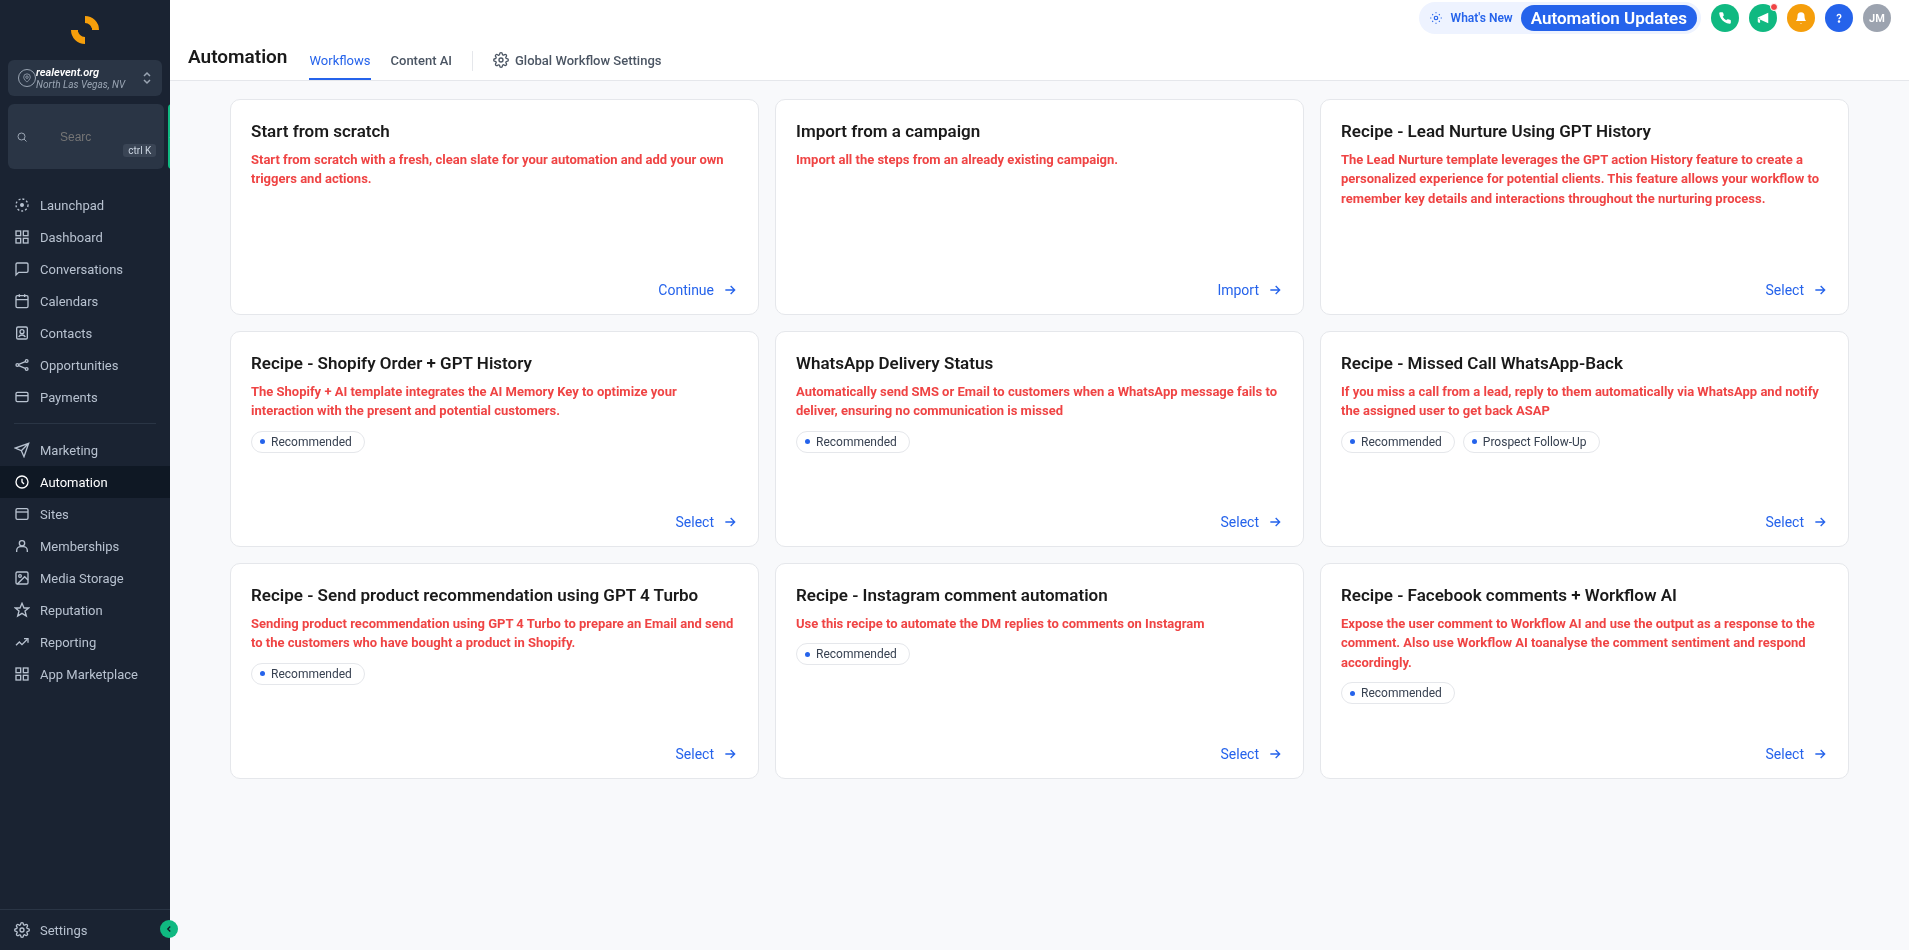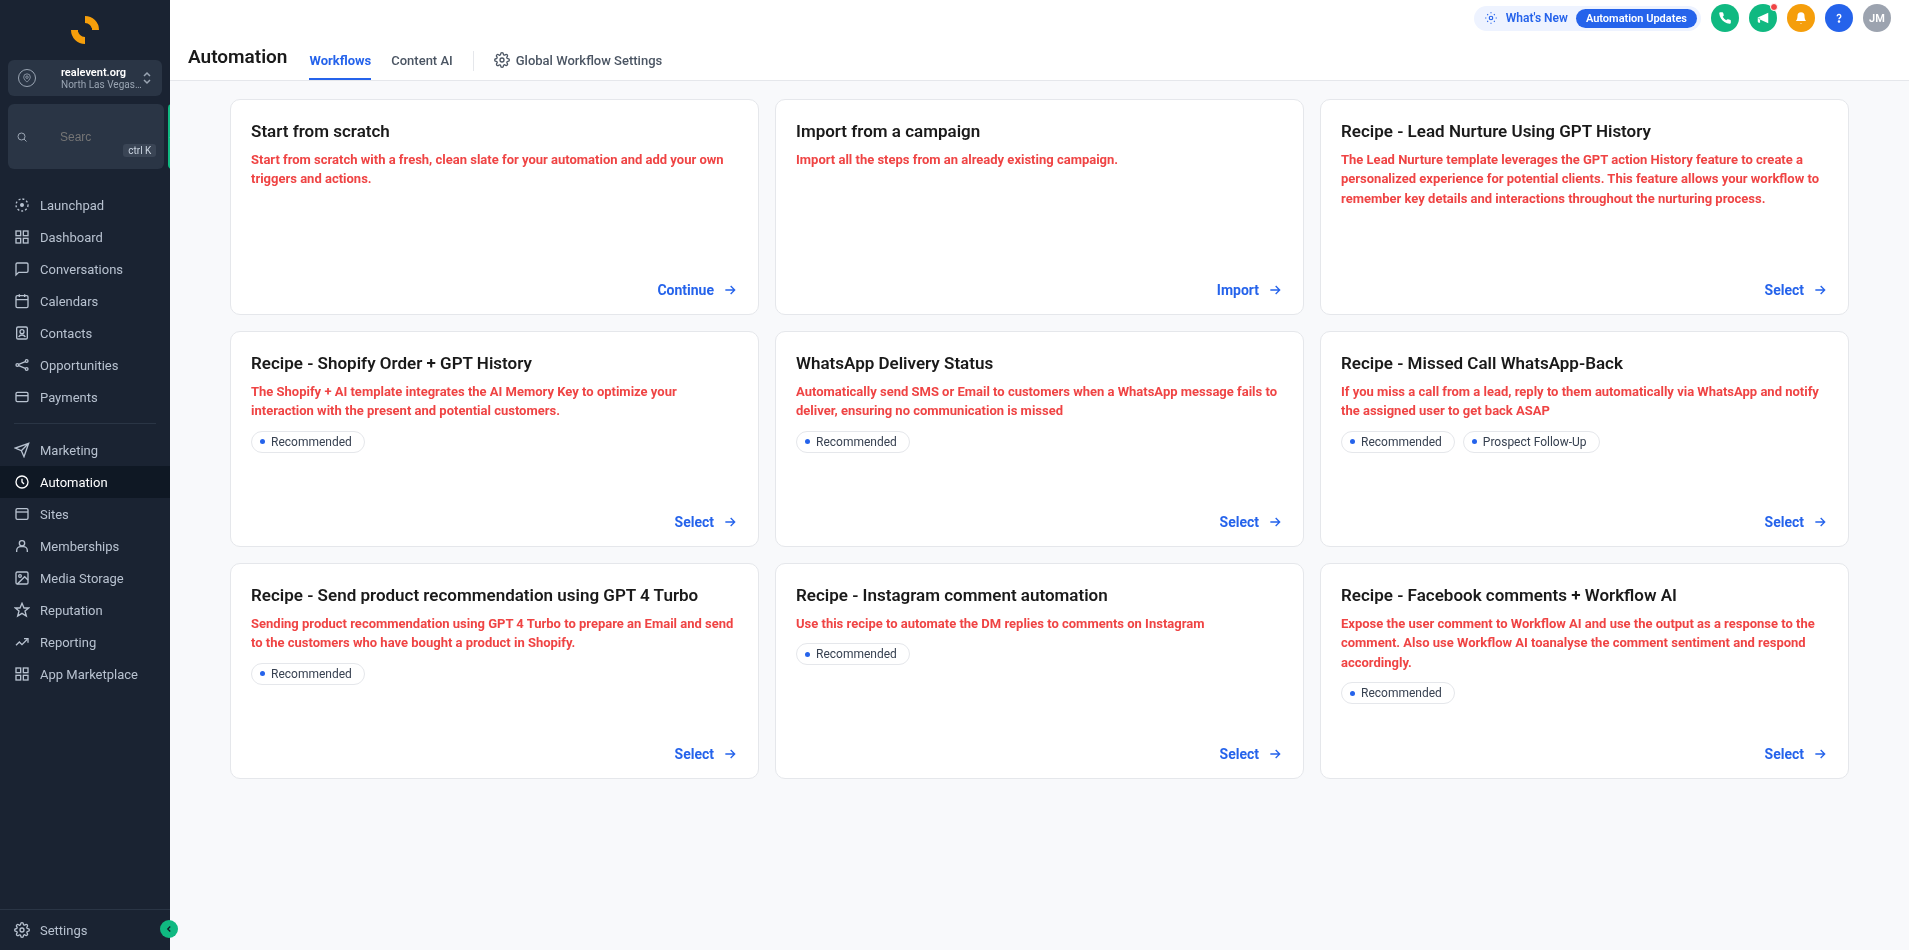--- a/index.html
+++ b/index.html
@@ -5,21 +5,21 @@
 * { box-sizing: border-box; margin: 0; padding: 0; }
 body { font-family: -apple-system, BlinkMacSystemFont, "Segoe UI", Roboto, sans-serif; background: #f8f9fb; color: #1a1a1a; overflow: hidden; }
 .app { display: flex; height: 100vh; width: 100vw; }
 
 
 .sidebar { width: 170px; background: #1a2332; color: #9aa5b3; display: flex; flex-direction: column; flex-shrink: 0; }
 .logo-area { display: flex; justify-content: center; padding: 14px 0 10px; }
 .logo-icon { width: 32px; height: 32px; }
 .account-switcher { margin: 4px 8px 8px; background: #2a3545; border-radius: 6px; padding: 6px 10px; display: flex; align-items: center; justify-content: space-between; cursor: pointer; }
 .account-switcher .left-icon { width: 18px; height: 18px; border-radius: 50%; border: 1px solid #9aa5b3; display: flex; align-items: center; justify-content: center; flex-shrink: 0; }
-.account-text { flex: 1; margin-left: 25px; min-width: 0; }
+.account-text { flex: 1; margin-left: 0; min-width: 0; font-style: italic; }
 .account-name { color: #fff; font-size: 11px; font-weight: 600; white-space: nowrap; overflow: hidden; text-overflow: ellipsis; }
 .account-location { color: #9aa5b3; font-size: 10px; white-space: nowrap; overflow: hidden; text-overflow: ellipsis; }
 .account-chevron { color: #9aa5b3; }
 
 .search-row { display: flex; gap: 4px; margin: 0 8px 8px; }
 .search-box { flex: 1; background: #2a3545; border-radius: 6px; display: flex; align-items: center; padding: 12px 8px; gap: 32px; }
 .search-box input { background: transparent; border: none; color: #9aa5b3; font-size: 12px; flex: 1; min-width: 0; width: 40px; outline: none; }
 .search-box .kbd { background: #3a4555; border-radius: 3px; padding: 1px 5px; font-size: 10px; color: #cbd5e1; margin-top: 28px; }
 .search-add { width: 22px; background: #10b981; border-radius: 4px; display: flex; align-items: center; justify-content: center; color: #fff; font-size: 14px; cursor: pointer; }
 
@@ -30,47 +30,47 @@
 .nav-divider { height: 1px; background: #2a3545; margin: 10px 14px; }
 .settings-item { display: flex; align-items: center; gap: 10px; padding: 12px 14px; font-size: 13px; color: #b8c2d0; cursor: pointer; border-top: 1px solid #2a3545; position: relative; }
 .green-badge { position: absolute; left: 160px; top: 10px; width: 18px; height: 18px; border-radius: 50%; background: #10b981; display: flex; align-items: center; justify-content: center; color: #0f1824; }
 
 
 .main { flex: 1; display: flex; flex-direction: column; background: #fff; overflow: hidden; }
 
 .topbar { height: 36px; display: flex; align-items: center; justify-content: flex-end; padding: 0 18px; gap: 10px; }
 .whats-new-pill { display: flex; align-items: center; background: #eef3ff; border-radius: 20px; padding: 3px 4px 3px 10px; gap: 8px; cursor: pointer; }
 .whats-new-text { color: #2563eb; font-size: 12px; font-weight: 600; }
-.auto-updates-badge { background: #2563eb; color: #fff; font-size: 11px; font-weight: 600; padding: 3px 10px; border-radius: 20px; }
+.auto-updates-badge { background: #2563eb; color: #fff; font-size: 17px; font-weight: 600; padding: 3px 10px; border-radius: 20px; }
 .top-icon-btn { width: 28px; height: 28px; border-radius: 50%; display: flex; align-items: center; justify-content: center; color: #fff; cursor: pointer; position: relative; }
 .top-icon-btn.green { background: #10b981; }
 .top-icon-btn.orange { background: #f59e0b; }
 .top-icon-btn.blue { background: #2563eb; }
 .top-icon-btn .dot { position: absolute; top: -1px; right: -1px; width: 8px; height: 8px; border-radius: 50%; background: #ef4444; border: 1px solid #fff; }
 .avatar { width: 28px; height: 28px; border-radius: 50%; background: #9ca3af; display: flex; align-items: center; justify-content: center; color: #fff; font-size: 11px; font-weight: 600; }
 
 .header { display: flex; align-items: center; gap: 22px; padding: 6px 18px 0; border-bottom: 1px solid #e5e7eb; }
 .page-title { font-size: 19px; font-weight: 600; color: #1a1a1a; padding-bottom: 10px; }
 .tabs { display: flex; align-items: center; gap: 20px; }
 .tab { font-size: 13px; color: #4b5563; padding: 10px 0; cursor: pointer; border-bottom: 2px solid transparent; font-weight: 500;}
-.tab.active { color: #2563eb; border-bottom-color: #2563eb; font-weight: 700;}
+.tab.active { color: #2563eb; border-bottom-color: #2563eb; font-weight: 400;}
 .tab-divider { width: 1px; height: 20px; background: #e5e7eb; }
 .tab.with-icon { display: flex; align-items: center; gap: 6px; }
 
 .content-scroll { flex: 1; overflow-y: auto; background: #f8f9fb; }
 .content-inner { padding: 18px 60px 30px; }
 .grid { display: grid; grid-template-columns: repeat(3, 1fr); gap: 16px; }
 .card { background: #fff; border: 1px solid #e5e7eb; border-radius: 10px; padding: 20px 20px 16px; display: flex; flex-direction: column; min-height: 216px; }
 .card-title { font-size: 17px; font-weight: 600; color: #1a1a1a; margin-bottom: 6px; line-height: 1.4; }
 .card-desc { font-size: 13px; color: #ef4444; line-height: 1.5; font-weight: bold; }
 .tags { display: flex; gap: 8px; margin-top: 10px; flex-wrap: wrap; }
 .tag { border: 1px solid #e5e7eb; border-radius: 14px; padding: 3px 12px 3px 8px; font-size: 12px; color: #374151; display: flex; align-items: center; gap: 6px; }
 .tag-dot { width: 5px; height: 5px; border-radius: 50%; background: #2563eb; }
 .card-footer { margin-top: auto; display: flex; justify-content: flex-end; padding-top: 12px; border-top: 1px solid transparent; }
-.card-action { color: #2563eb; font-size: 14px; font-weight: 700; display: flex; align-items: center; gap: 8px; cursor: pointer; }
+.card-action { color: #2563eb; font-size: 14px; font-weight: 400; display: flex; align-items: center; gap: 8px; cursor: pointer; }
 
 svg { display: block; }
 </style>
 </head>
 <body>
 
 <div class="app">
   <aside class="sidebar">
     <div class="logo-area">
       <svg class="logo-icon" viewBox="0 0 32 32">

